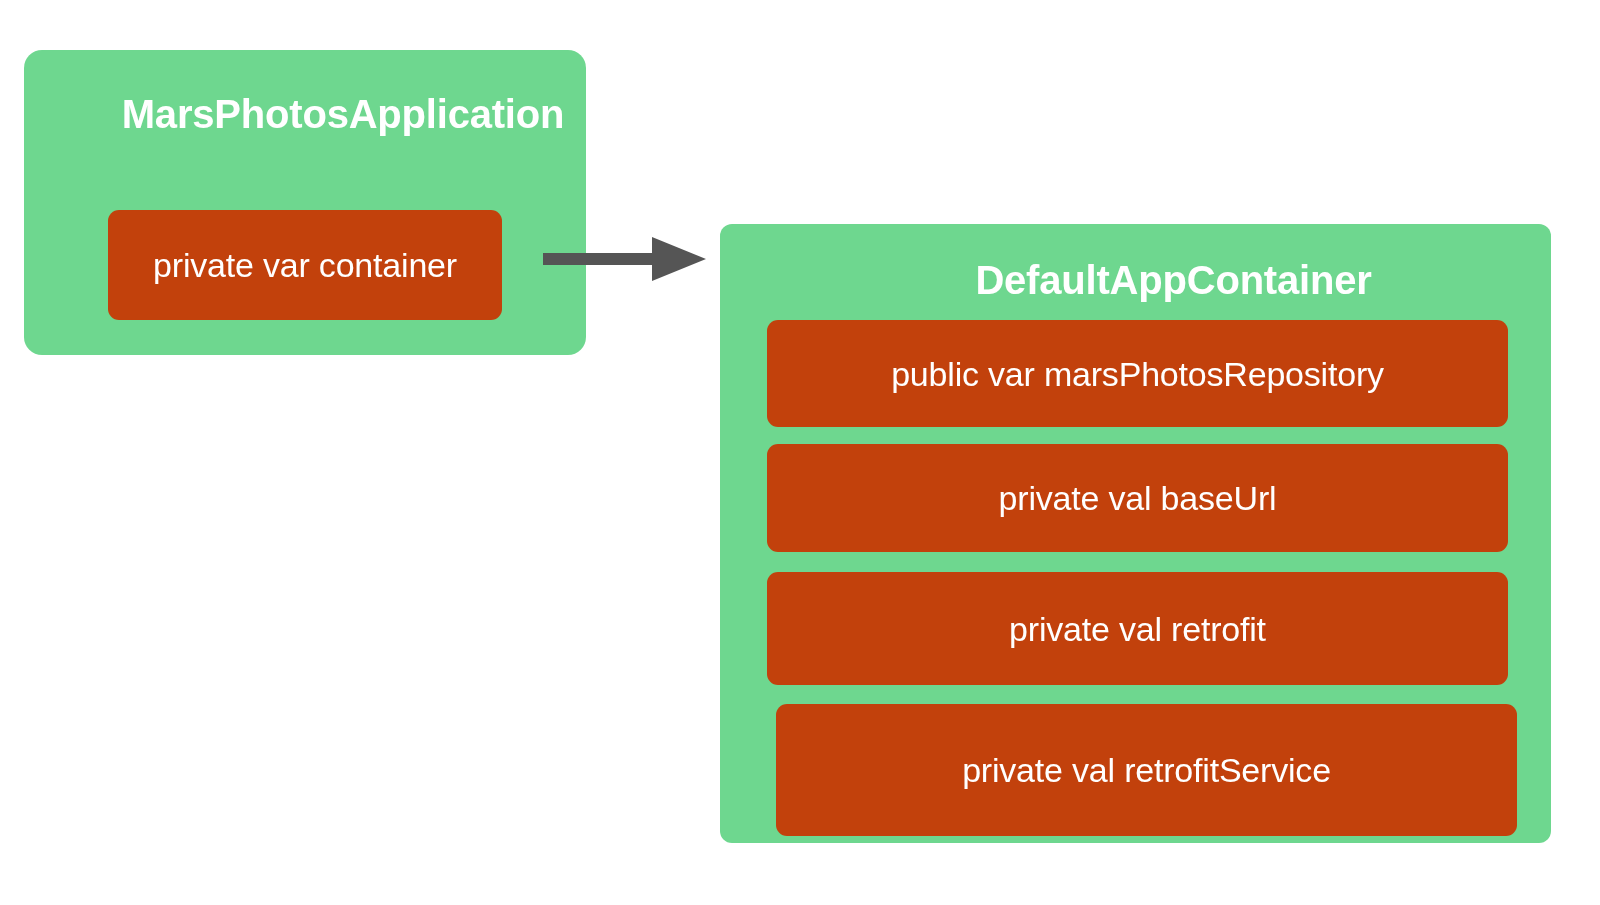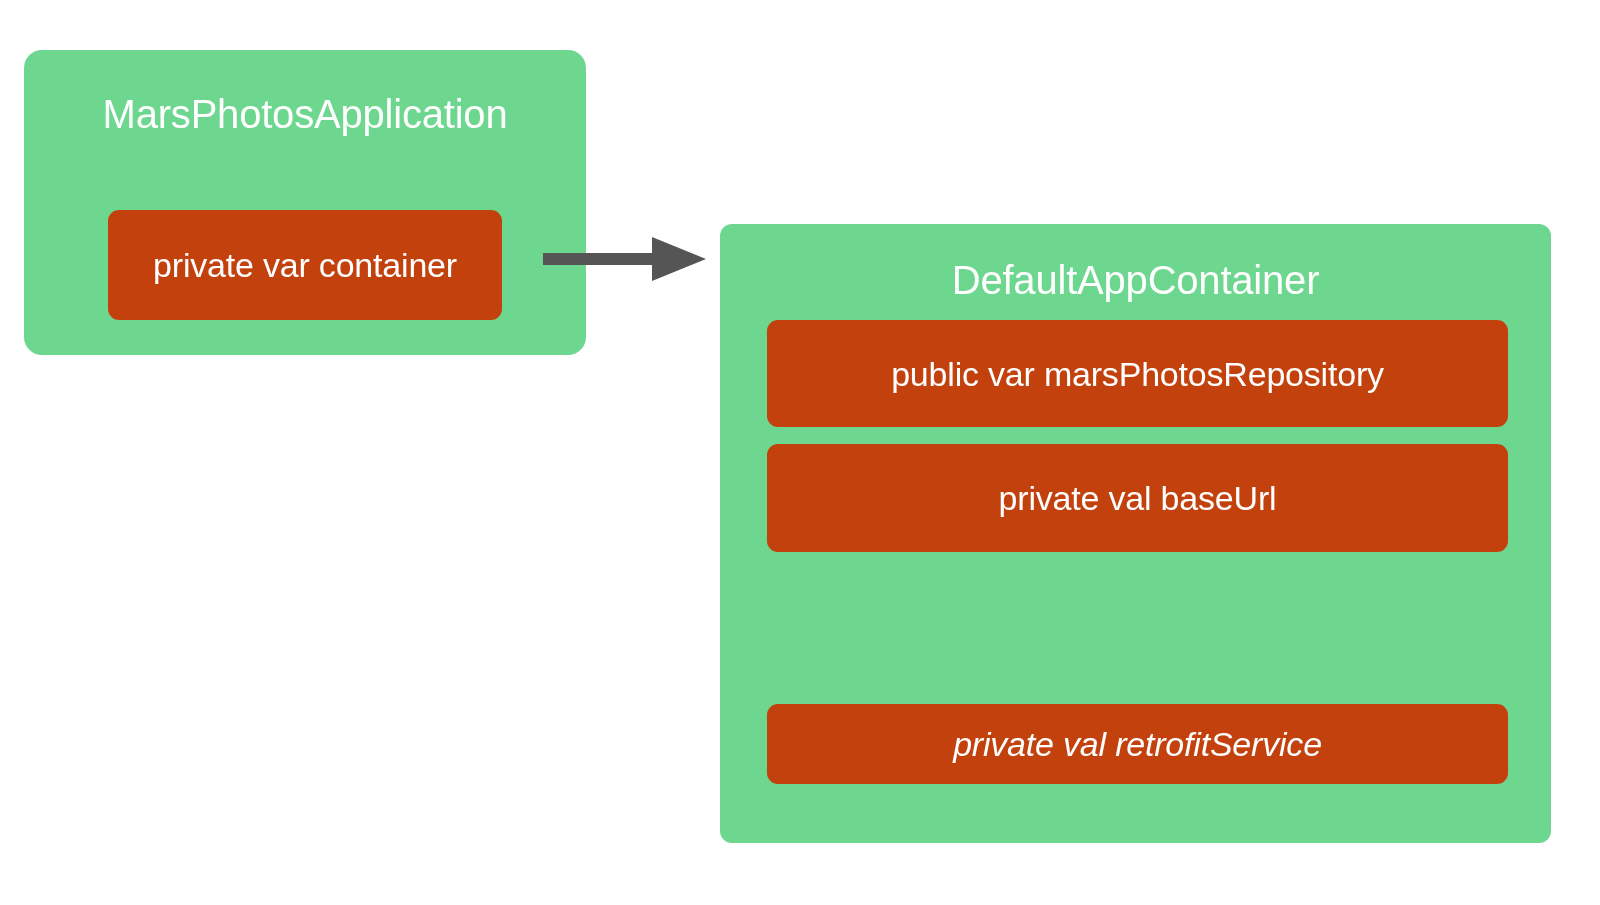--- a/index.html
+++ b/index.html
@@ -39,24 +39,25 @@
     width: 831px;
     height: 619px;
     border-radius: 12px;
   }
 
   
   .class-title {
     position: absolute;
     color: #ffffff;
     font-size: 40px;
-    font-weight: 400;
+    font-weight: 700;
     line-height: 1;
     white-space: nowrap;
     letter-spacing: -0.2px;
+    padding-left: 38px;
   }
   #app-title {
     left: 0;
     top: 44px;
     width: 562px;
     text-align: center;
   }
   #container-title {
     left: 0;
     top: 36px;
@@ -88,21 +89,21 @@
     left: 84px;
     top: 160px;
     width: 394px;
     height: 110px;
   }
 
   
   #member-repository { left: 47px; top: 96px;  width: 741px; height: 107px; text-align: center; }
   #member-baseurl    { left: 47px; top: 220px; width: 741px; height: 108px; text-align: right; }
   #member-retrofit   { left: 47px; top: 348px; width: 741px; height: 113px; }
-  #member-service    { left: 47px; top: 480px; width: 741px; height: 80px; font-style: italic; }
+  #member-service    { left: 56px; top: 480px; width: 741px; height: 132px; }
 
   
   #dependency-arrow {
     position: absolute;
     left: 540px;
     top: 232px;
     width: 172px;
     height: 54px;
   }
 </style>
@@ -129,19 +130,22 @@
     <div id="container-title" class="class-title">DefaultAppContainer</div>
 
     <div id="member-repository" class="member-box">
       <span class="member-label">public var marsPhotosRepository</span>
     </div>
 
     <div id="member-baseurl" class="member-box">
       <span class="member-label">private val baseUrl</span>
     </div>
 
+    <div id="member-retrofit" class="member-box">
+      <span class="member-label">private val retrofit</span>
+    </div>
 
     <div id="member-service" class="member-box">
       <span class="member-label">private val retrofitService</span>
     </div>
   </div>
 
 </div>
 
 </body></html>

